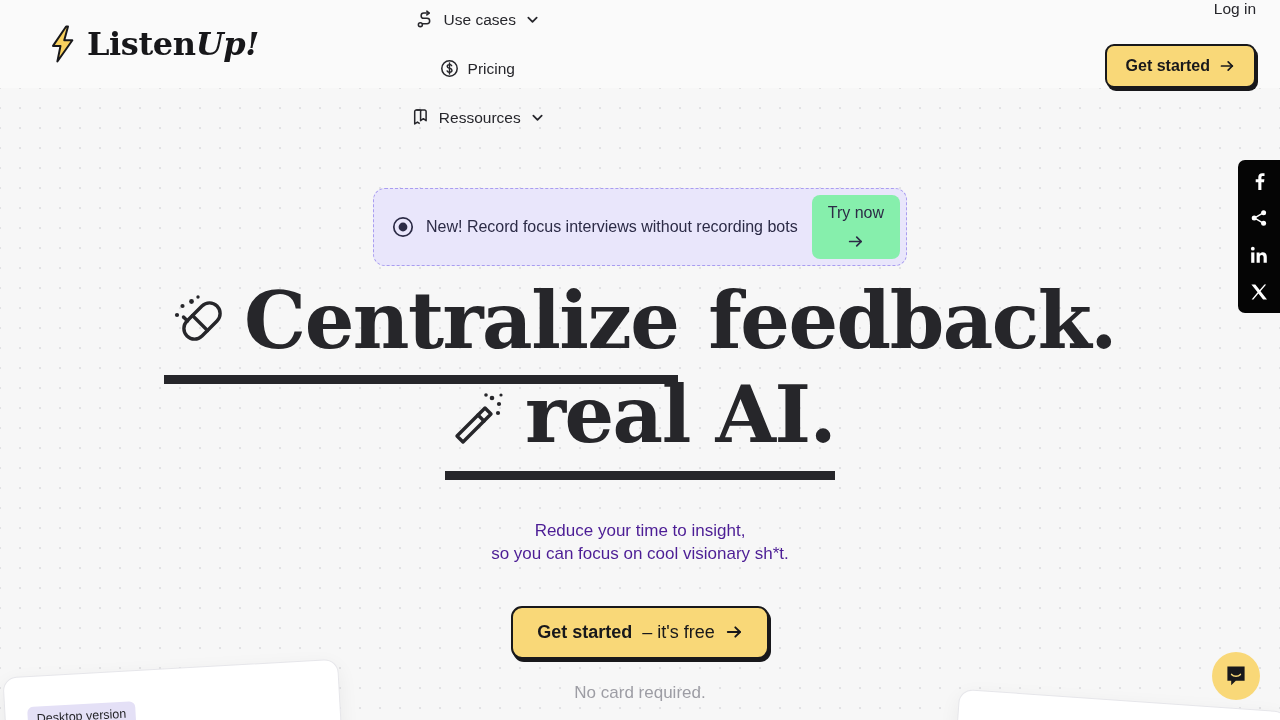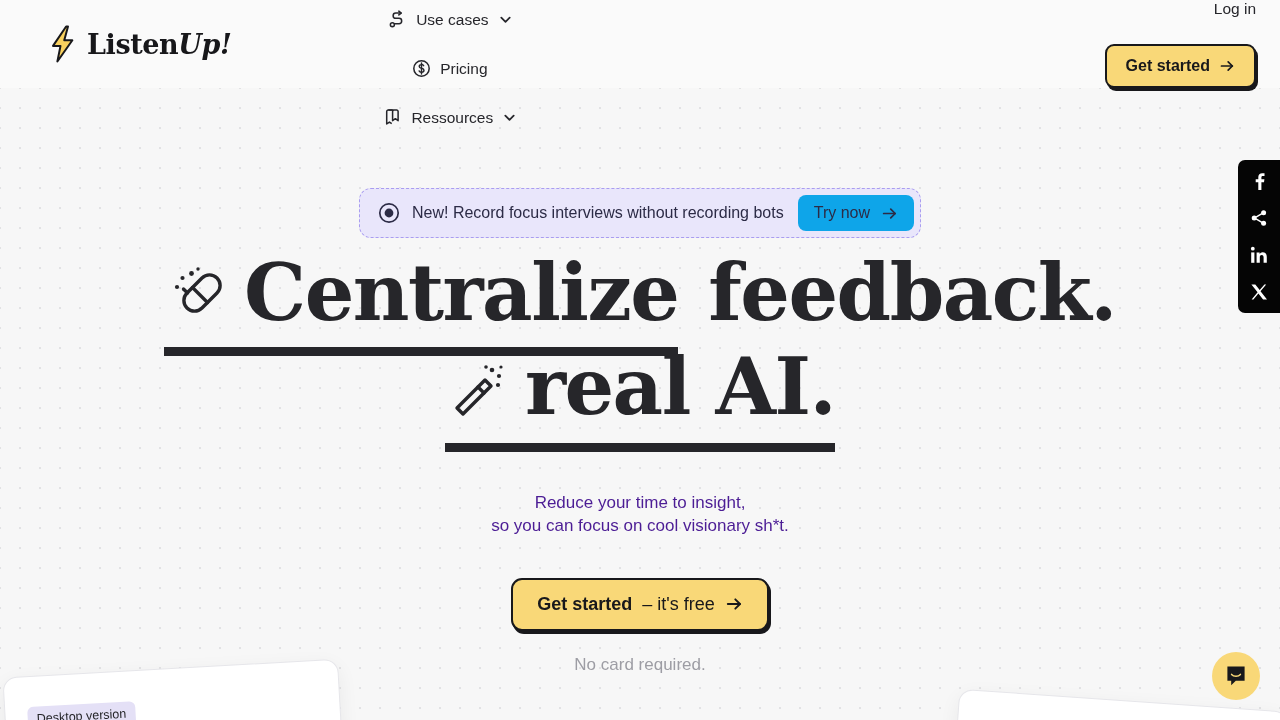--- a/index.html
+++ b/index.html
@@ -25,21 +25,21 @@
     position:relative; z-index:30;
     height:88px; width:100%;
     background:#fafafa;
     display:flex; align-items:center;
     padding:0 24px 0 48px;
   }
   .brand { display:flex; align-items:center; gap:9px; }
   .bolt { width:30px; height:38px; display:block; }
   .brand-text {
     font-family:"DejaVu Serif", serif;
-    font-size:27px; font-weight:700; letter-spacing:-0.4px;
+    font-size:32px; font-weight:700; letter-spacing:-0.4px;
     color:#17171a; white-space:nowrap;
   }
   .brand-text .up { font-style:italic; }
 
   .nav { display:flex; align-items:center; gap:30px; margin-left:152px;flex-direction:column; }
   .nav-item {
     display:flex; align-items:center; gap:9px;
     font-size:15.5px; color:#26262b; cursor:pointer; white-space:nowrap;
   }
   .nav-item .ico { width:19px; height:19px; display:block; flex:none; }
@@ -61,22 +61,22 @@
   .banner {
     display:inline-flex; align-items:center; gap:0;
     background:#e9e6fb; border:1.5px dashed #a99df0; border-radius:12px;
     padding:6px 6px 6px 8px; margin-bottom:16px;
   }
   .banner-left { display:flex; align-items:center; gap:12px; padding:0 14px 0 10px; }
   .radio { width:22px; height:22px; display:block; flex:none; }
   .banner-text { font-size:16px; color:#2c2b46; white-space:nowrap; }
   .try-btn {
     display:flex; align-items:center; gap:11px;
-    background:#0ea5e9; border-radius:8px; padding:9px 16px;
-    font-size:16px; color:#2c2b46; cursor:pointer; white-space:nowrap;
+    background:#86efac; border-radius:8px; padding:9px 16px;
+    font-size:16px; color:#2c2b46; cursor:pointer; white-space:nowrap;flex-direction:column;
   }
   .try-btn .arr { width:17px; height:17px; display:block; }
 
   .headline {
     font-family:"DejaVu Serif", serif;
     font-weight:700; color:#26262a;
     font-size:78px; line-height:1.0; letter-spacing:-1.5px;
   }
   .hl-row { display:flex; align-items:flex-start; justify-content:center; white-space:nowrap; }
   .hl-row.r1 { gap:30px; }

